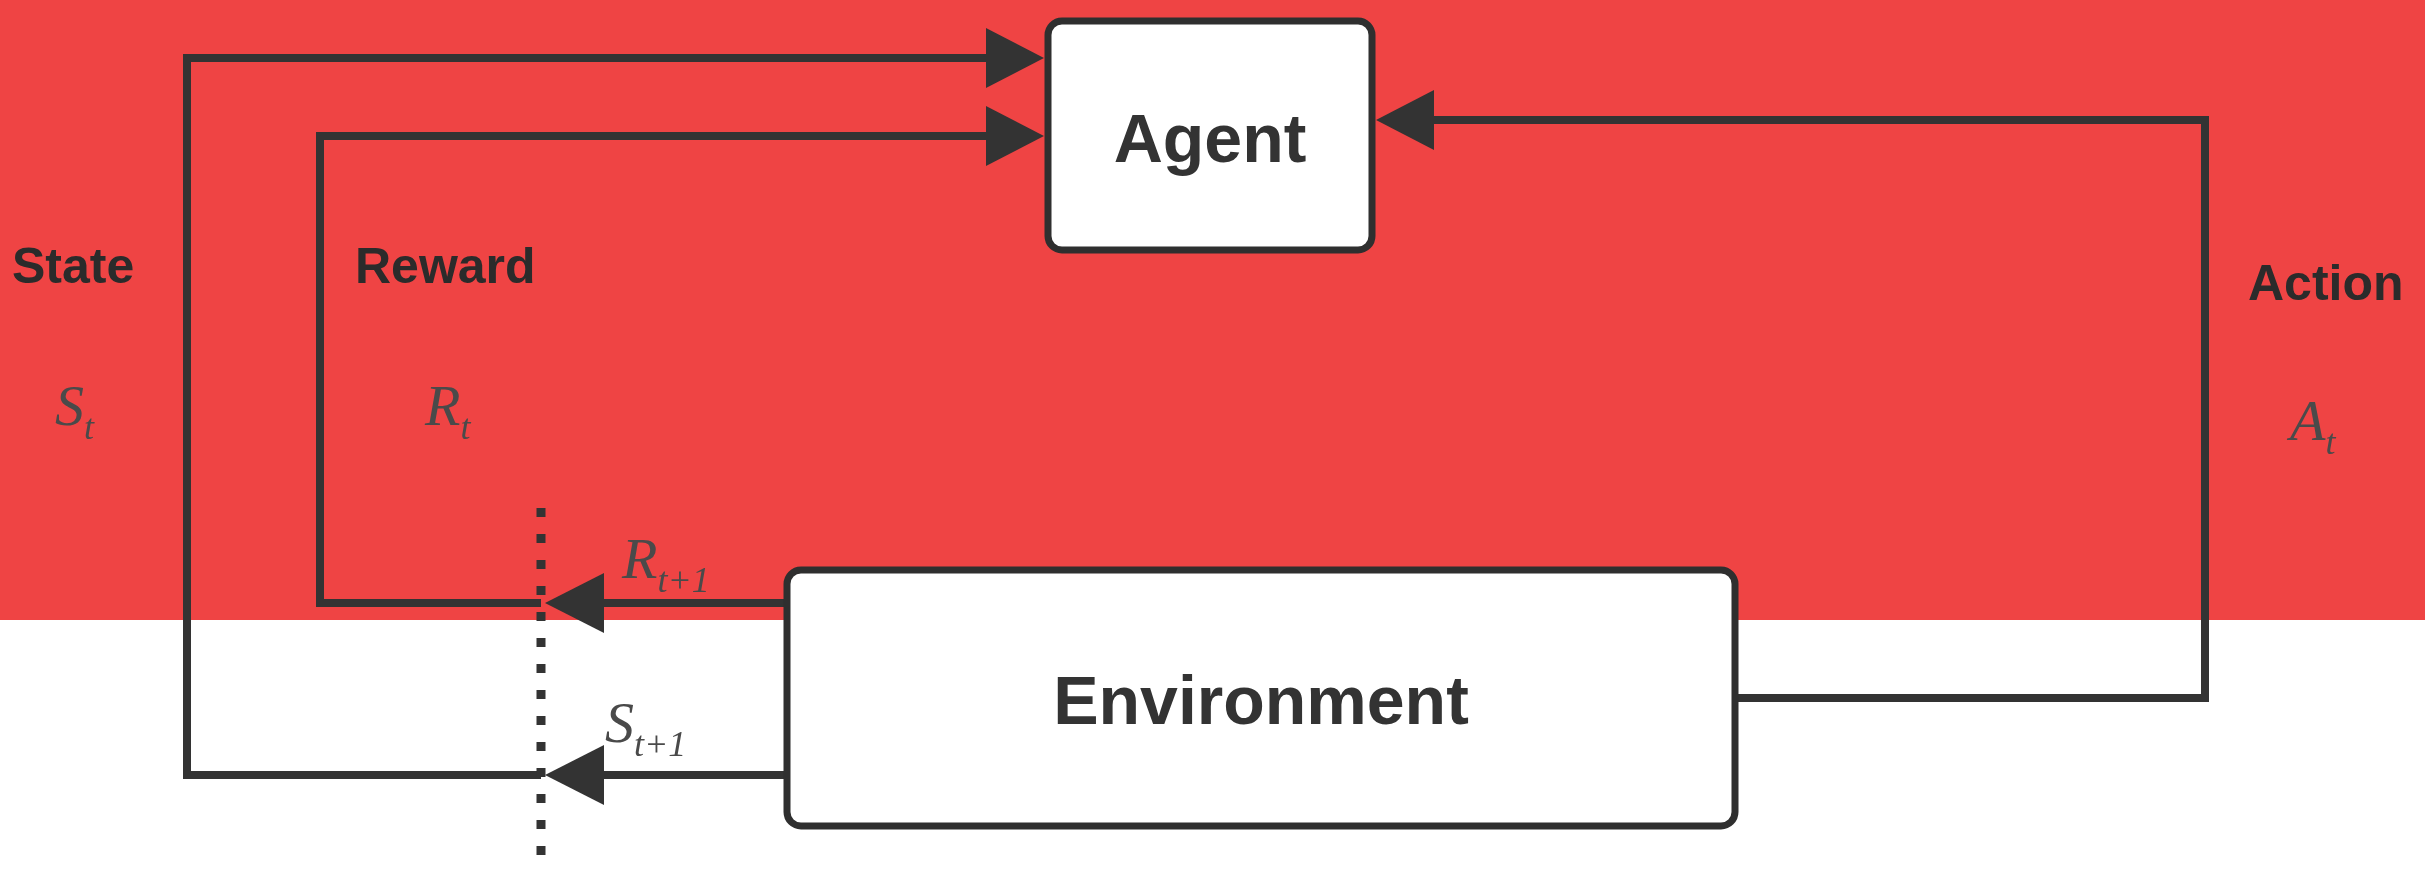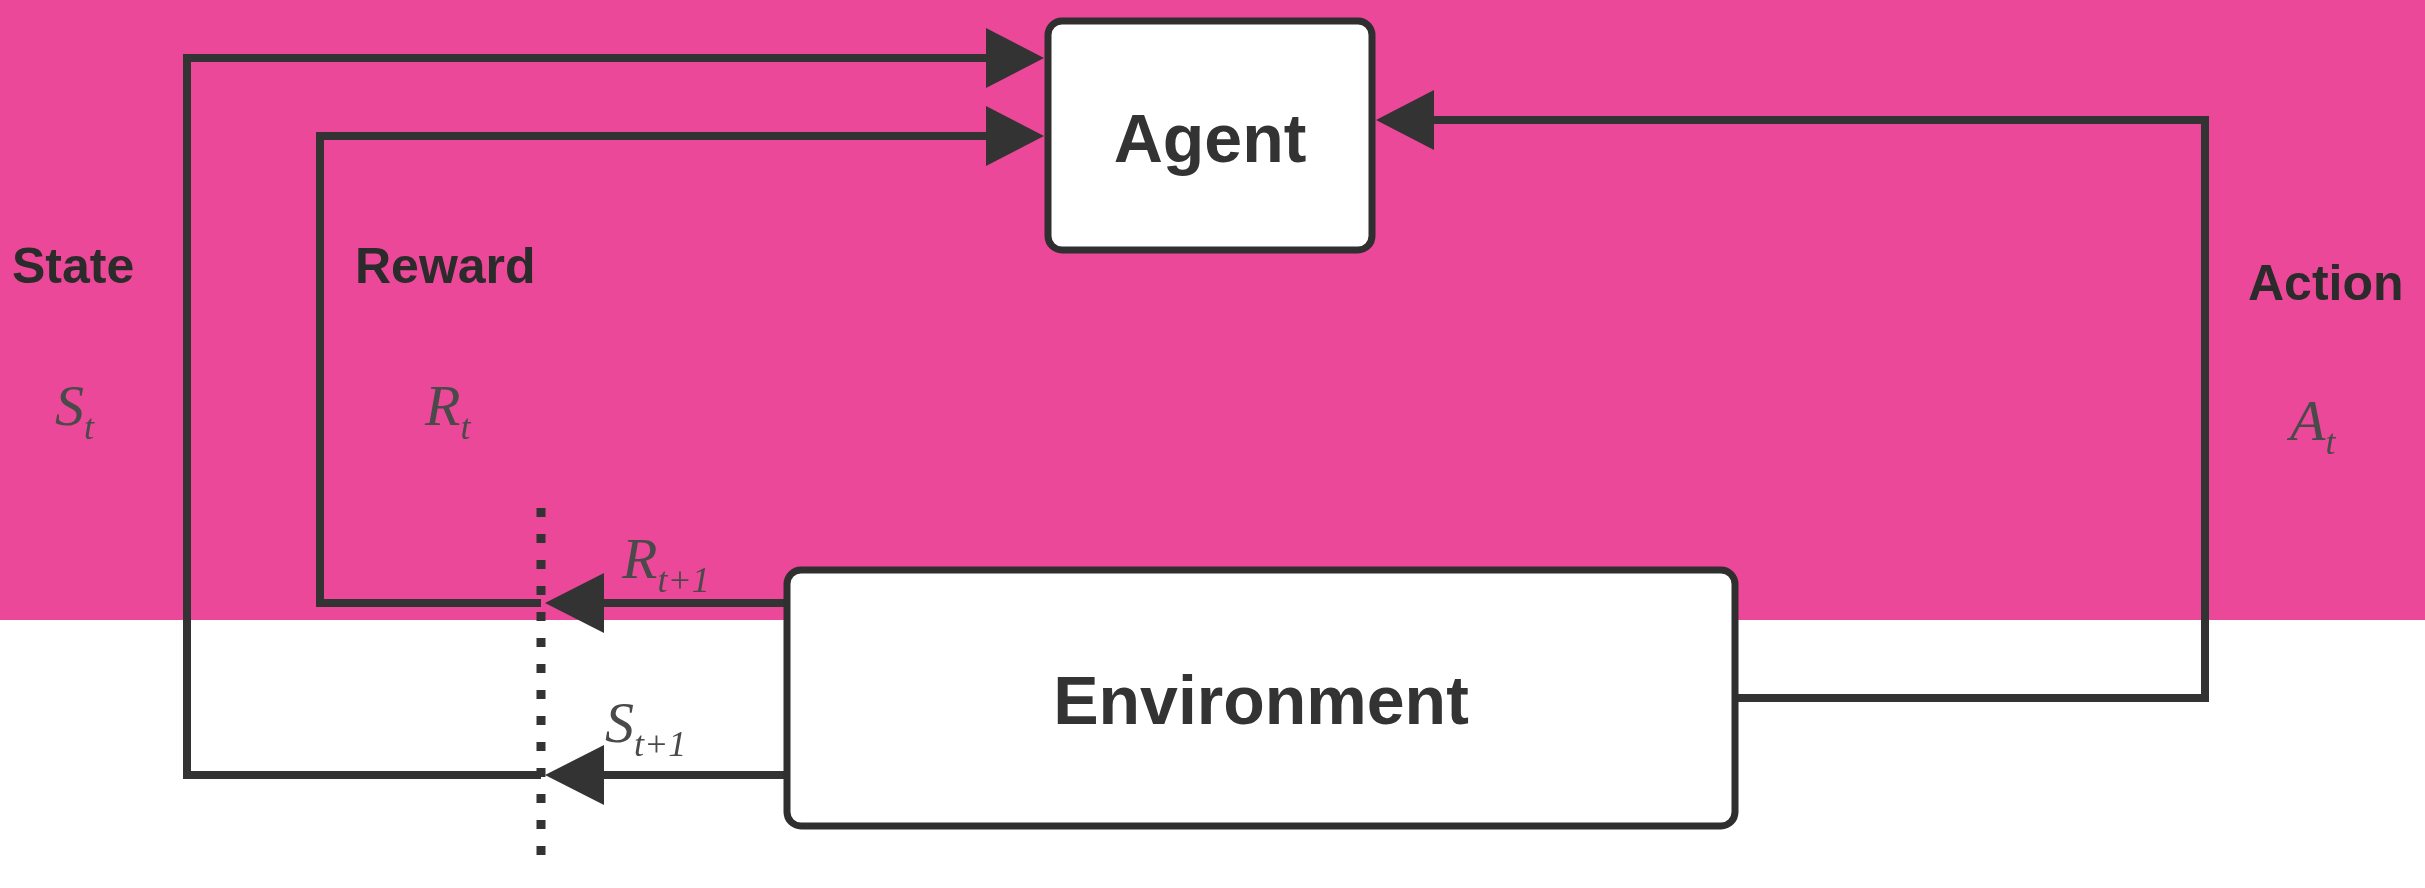--- a/index.html
+++ b/index.html
@@ -10,21 +10,21 @@
   body {
     width: 2425px;
     height: 888px;
     font-family: "Liberation Sans", sans-serif;
     overflow: hidden;
   }
   #diagram-root {
     position: relative;
     width: 2425px;
     height: 620px;
-    background: #ec4899;
+    background: #ef4444;
   }
   svg.diagram-canvas {
     position: absolute;
     top: 0;
     left: 0;
     width: 2425px;
     height: 888px;
     display: block;
   }
   .node-box {

